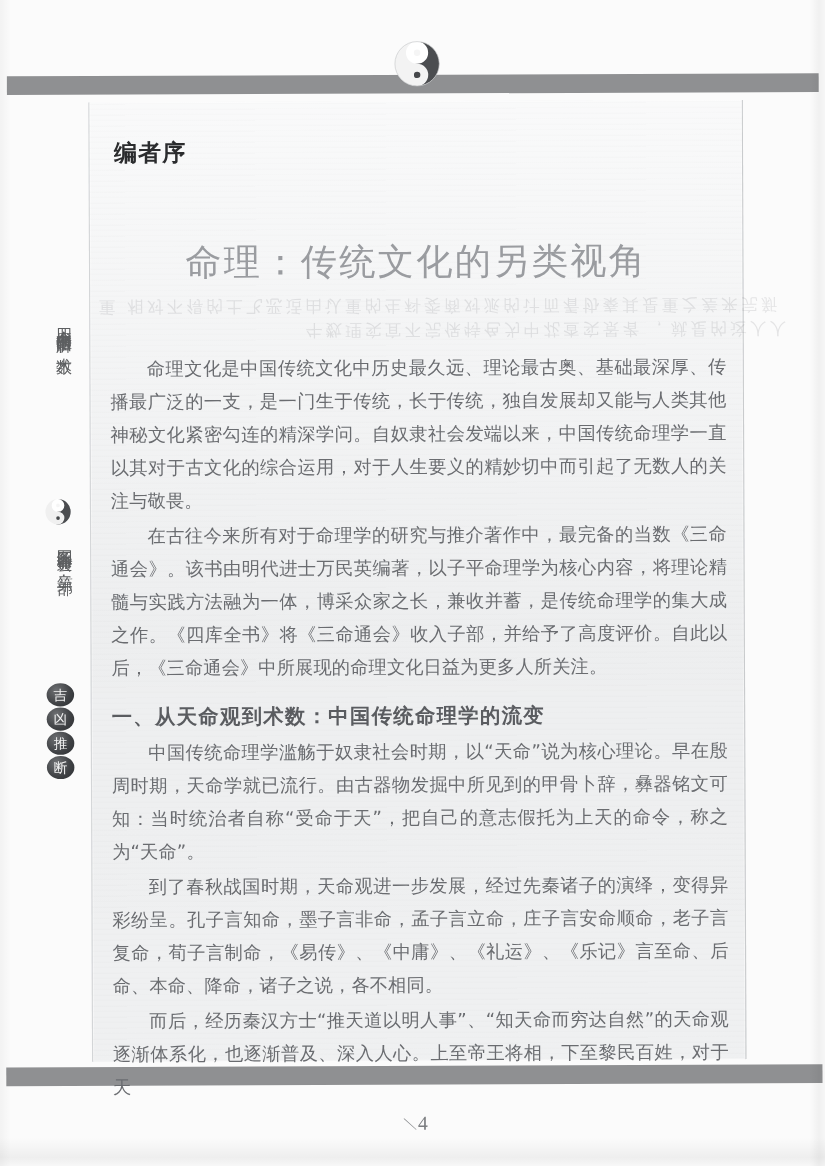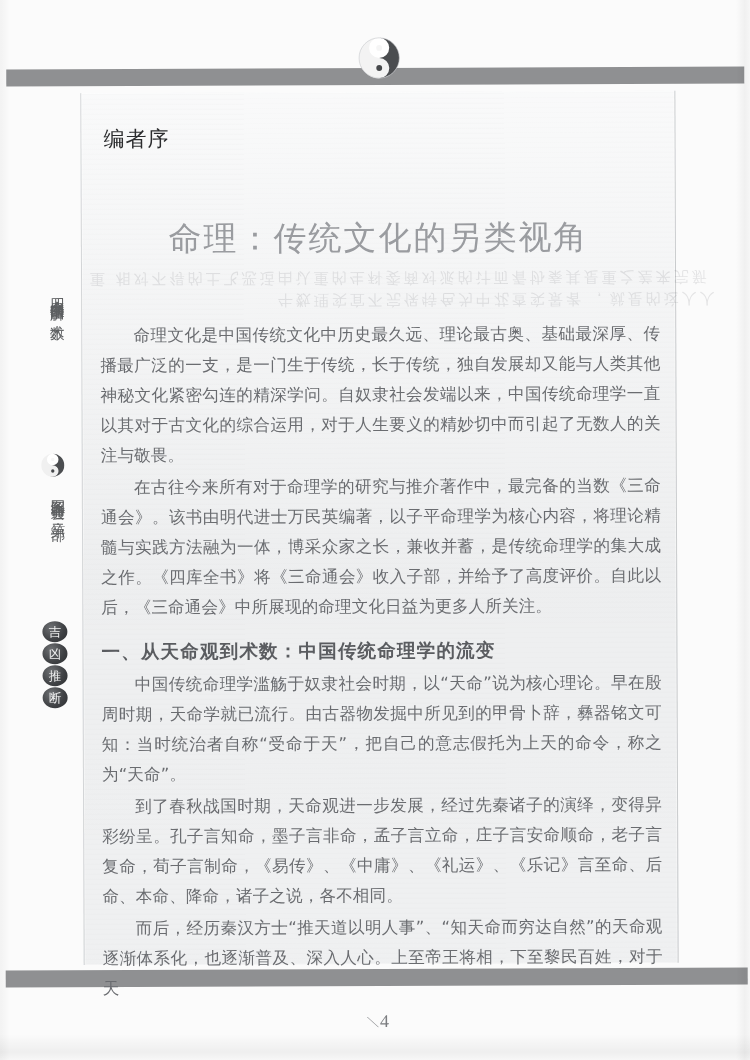--- a/index.html
+++ b/index.html
@@ -139,21 +139,21 @@
     padding: 0;
     height: 100%;
   }
 
   
   .kicker {
     position: absolute;
     left: 22px; top: 32px;
     font-family: "DejaVu Sans", sans-serif;
     font-size: 21px;
-    font-weight: normal;
+    font-weight: bold;
     letter-spacing: 1px;
     color: #2b2c2e;
   }
 
   .title {
     position: absolute;
     left: 0; top: 124px;
     width: 593px;
     text-align: center;
     font-family: "DejaVu Sans", sans-serif;

